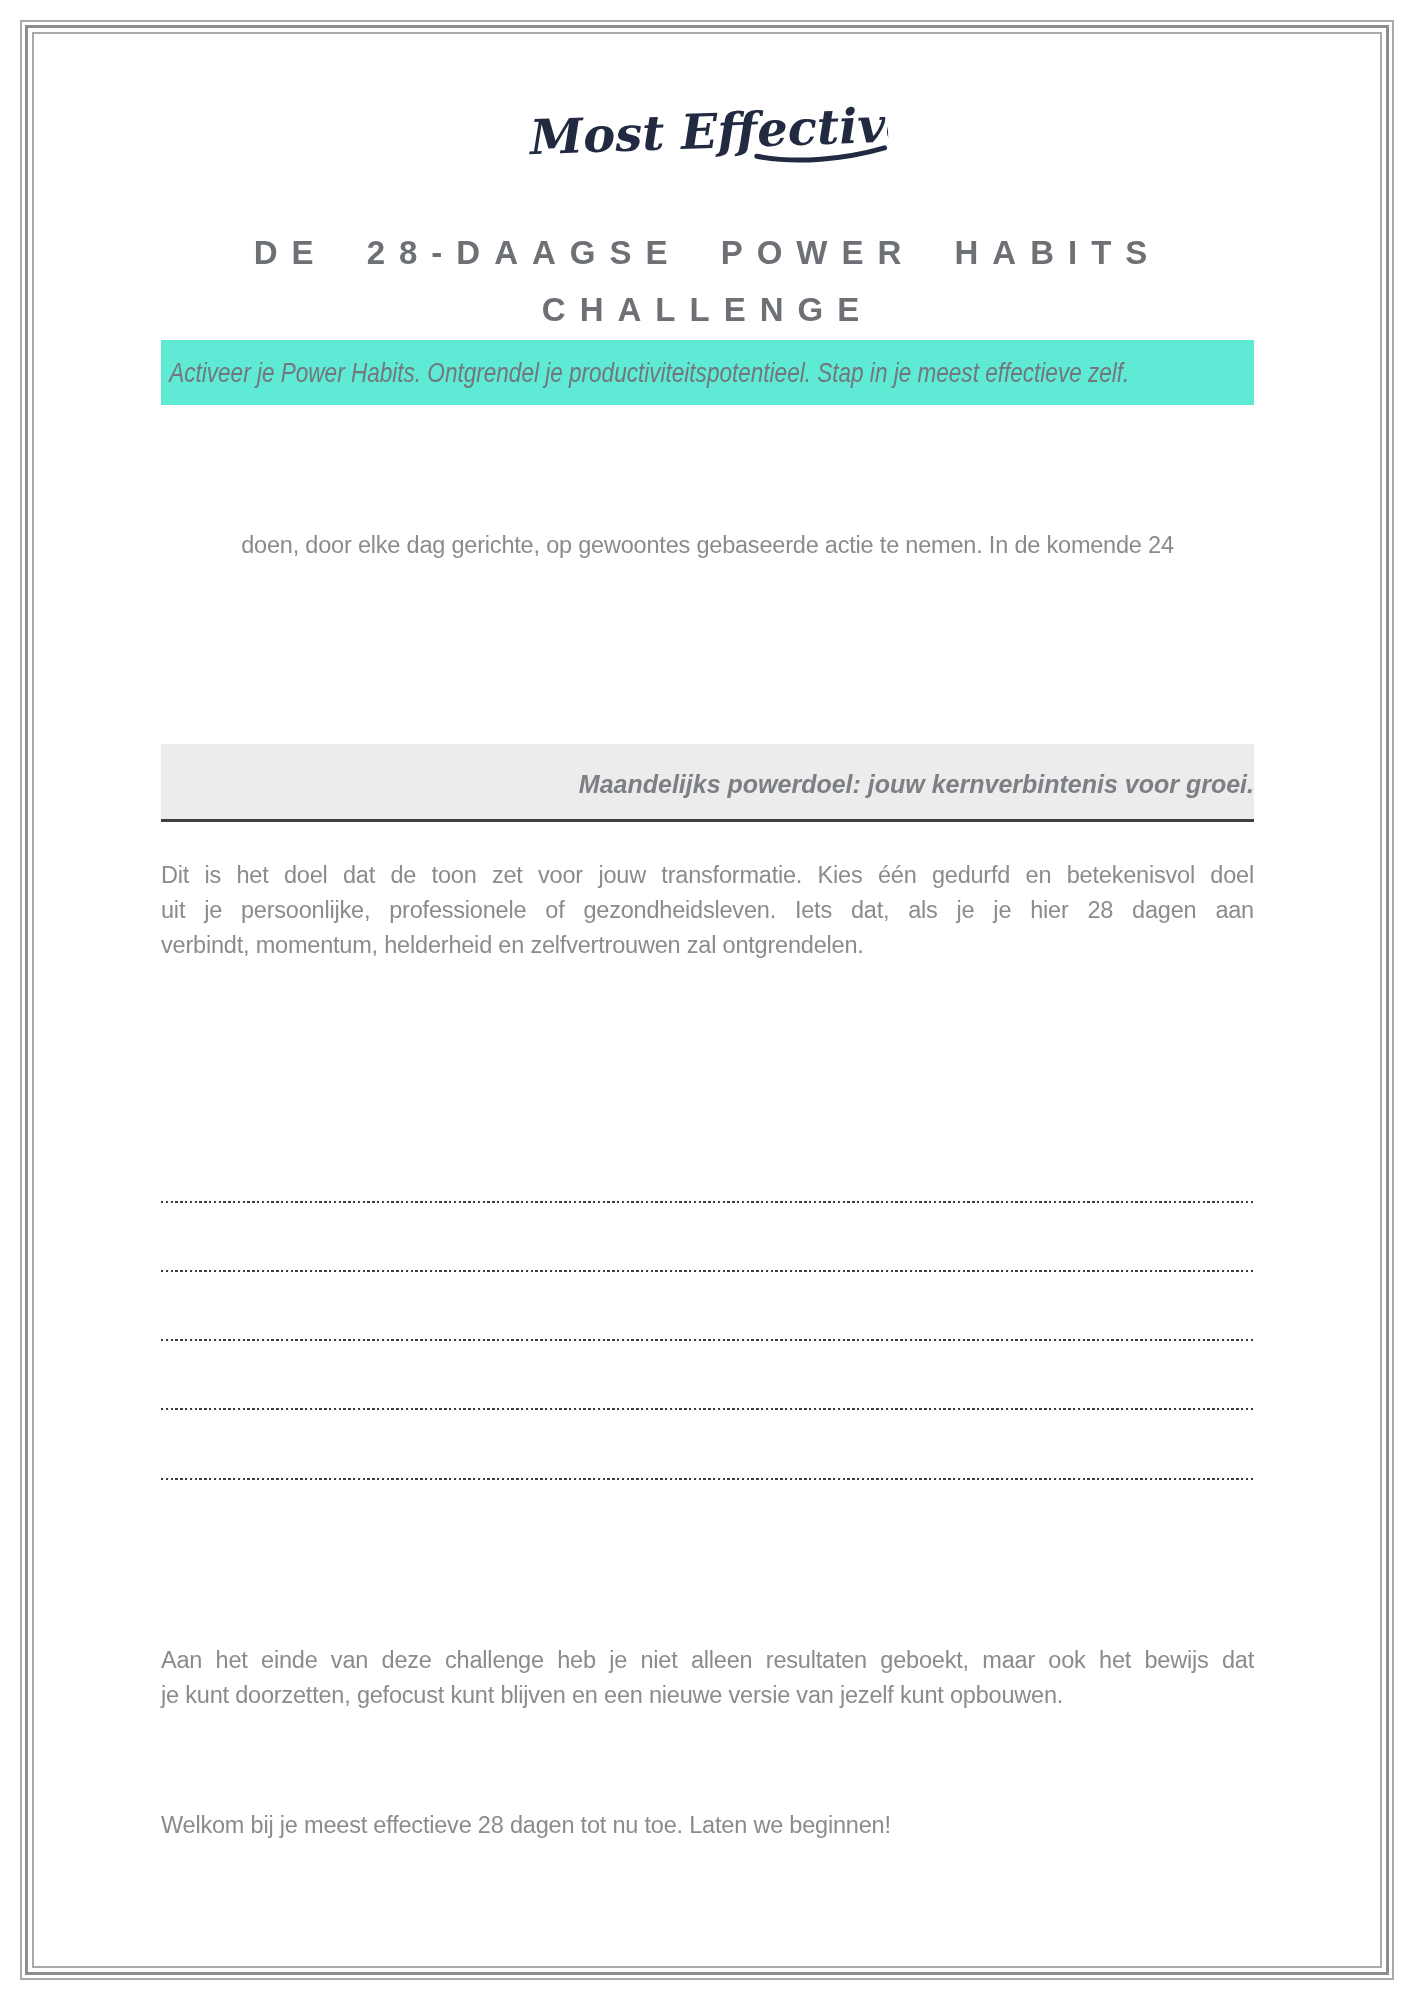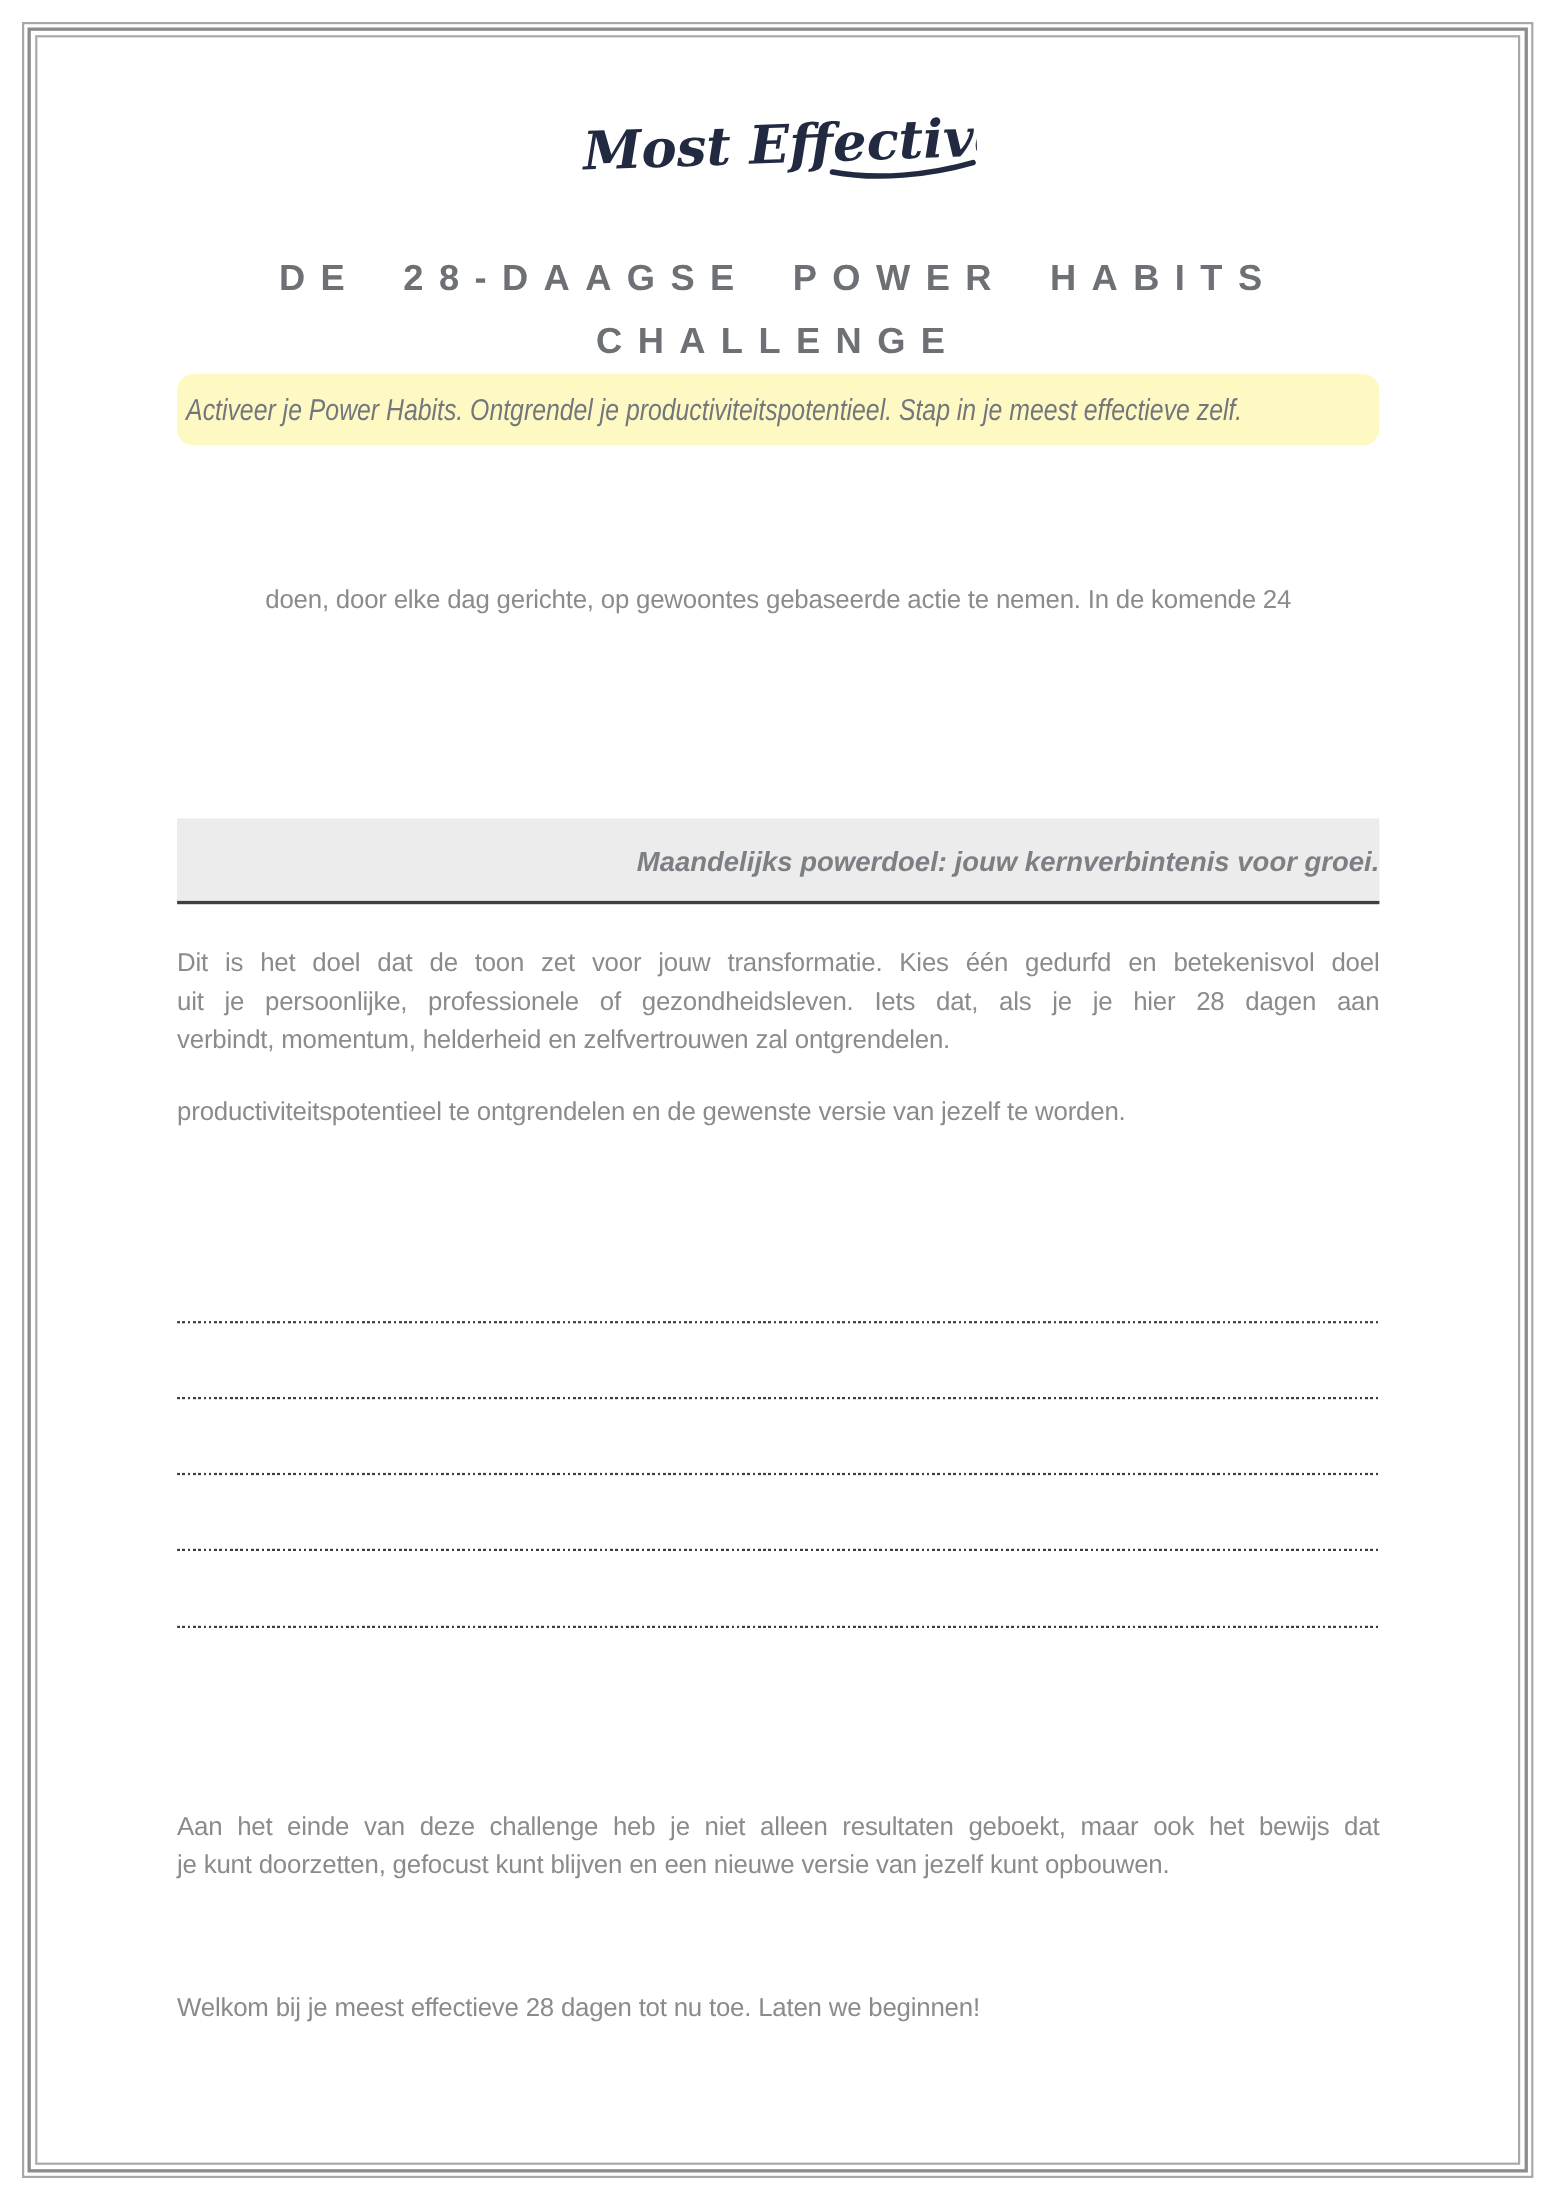--- a/index.html
+++ b/index.html
@@ -51,24 +51,23 @@
     letter-spacing: 14px;
     word-spacing: 16px;
     line-height: 57px;
   }
 
   .tagline {
     position: absolute;
     top: 340px; left: 0;
     width: 100%;
     height: 65px;
-    background: #fef9c3;
+    background: #5eead4;
     overflow: visible;
     white-space: nowrap;
-    border-radius: 15px;
   }
   .tagline-text {
     display: inline-block;
     transform: scaleX(0.82);
     transform-origin: left center;
     padding-left: 10px;
     font-style: italic;
     font-size: 27.5px;
     line-height: 65px;
     color: #73777d;
@@ -162,21 +161,20 @@
       <div class="goalbox-text">Maandelijks powerdoel: jouw kernverbintenis voor groei.</div>
     </div>
 
     <div class="para body-text" id="para-goal">
       <div class="jline">Dit is het doel dat de toon zet voor jouw transformatie. Kies één gedurfd en betekenisvol doel</div>
       <div class="jline">uit je persoonlijke, professionele of gezondheidsleven. Iets dat, als je je hier 28 dagen aan</div>
       <div class="lline">verbindt, momentum, helderheid en zelfvertrouwen zal ontgrendelen.</div>
     </div>
 
     <div class="para body-text" id="para-write">
-      <div class="lline">productiviteitspotentieel te ontgrendelen en de gewenste versie van jezelf te worden.</div>
     </div>
 
     <div class="wline" id="wline-0"></div>
     <div class="wline" id="wline-1"></div>
     <div class="wline" id="wline-2"></div>
     <div class="wline" id="wline-3"></div>
     <div class="wline" id="wline-4"></div>
 
     <div class="para body-text" id="para-end">
       <div class="jline">Aan het einde van deze challenge heb je niet alleen resultaten geboekt, maar ook het bewijs dat</div>

